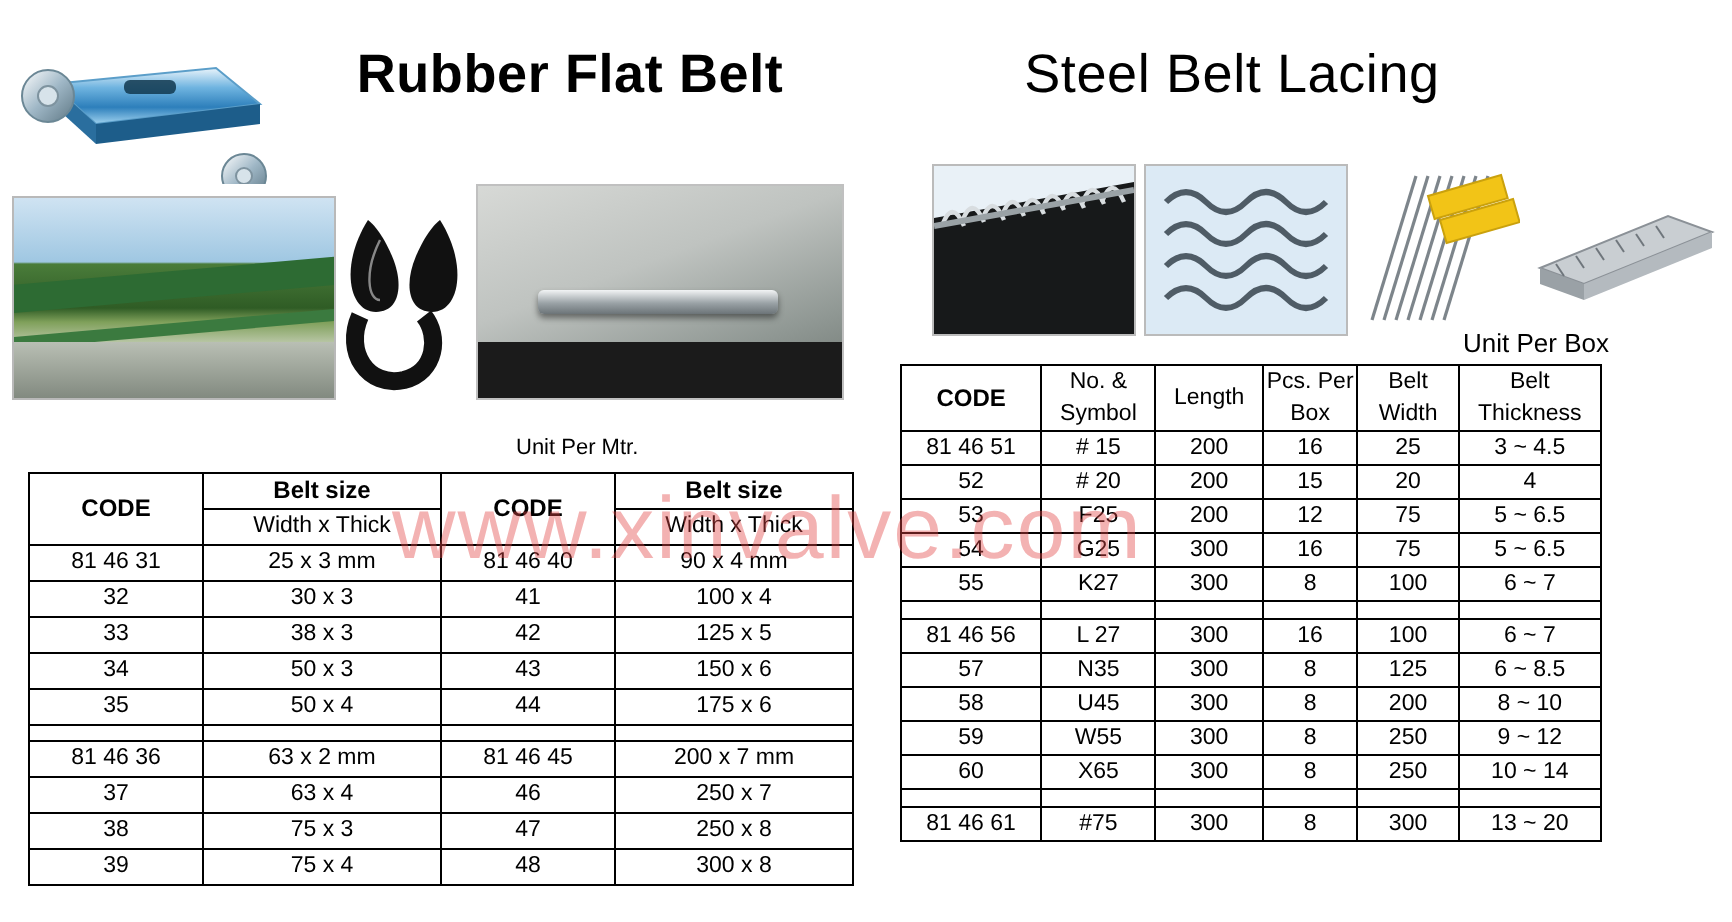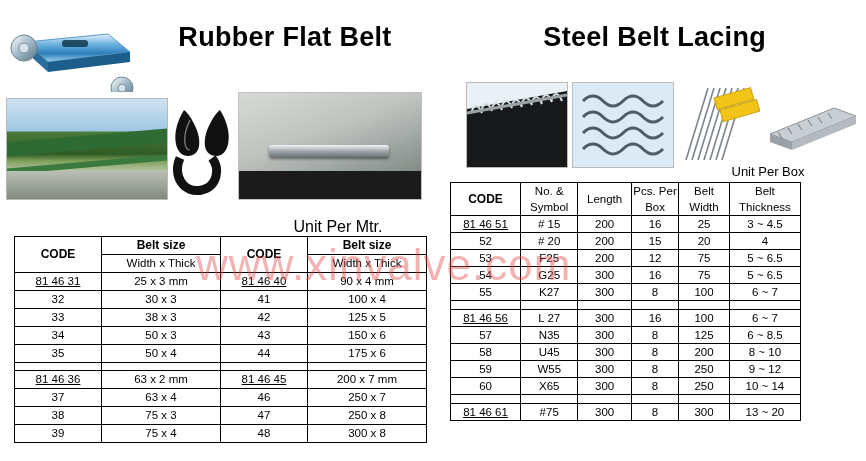--- a/index.html
+++ b/index.html
@@ -14,22 +14,22 @@
   .page{position:relative;width:801px;height:461px;}
 
   
   .title-left{
     position:absolute;left:150px;top:22px;width:270px;
     font-size:27px;font-weight:bold;letter-spacing:.3px;
     text-align:center;
   }
   .title-right{
     position:absolute;left:466px;top:22px;width:300px;
-    font-size:27px;font-weight:bold;letter-spacing:.3px;
-    text-align:right;
+    font-size:27px;font-weight:normal;letter-spacing:.3px;
+    text-align:center;
   }
 
   
   .belt-iso{
     position:absolute;left:4px;top:22px;width:136px;height:70px;
   }
   .img-conveyor{
     position:absolute;left:6px;top:98px;width:160px;height:100px;
     border:1px solid #b9b9b9;
     background:linear-gradient(180deg,#cfe3f2 0%, #9fc7e2 32%, #4a7c3a 33%, #2f5c25 55%, #7fa05a 62%, #d8dbcf 78%, #9aa39a 100%);
@@ -81,43 +81,43 @@
     position:absolute;left:678px;top:82px;width:82px;height:84px;
     background:#ffffff;overflow:hidden;
   }
   .img-lace4{
     position:absolute;left:764px;top:82px;width:96px;height:84px;
     background:#ffffff;overflow:hidden;
   }
 
   
   .unit-left{
-    position:absolute;left:258px;top:218px;width:160px;text-align:center;
-    font-size:16px;
+    position:absolute;left:258px;top:218px;width:160px;text-align:left;
+    font-size:11px;
   }
   .unit-right{
     position:absolute;left:688px;top:164px;width:160px;text-align:center;
     font-size:13px;
   }
 
   
   table{border-collapse:collapse;}
   .tbl{
     font-size:11.5px;
   }
   .tbl td,.tbl th{
     border:1px solid #000;
     text-align:center;
     padding:0;
     height:15px;
     line-height:15px;
     font-weight:normal;
   }
   .tbl .hdr{font-weight:bold;font-size:12px;}
-  .code-b{font-weight:bold;text-decoration:underline;}
+  .code-b{font-weight:bold;}
 
   
   .left-table{
     position:absolute;left:14px;top:236px;
   }
   .left-table td,.left-table th{height:17px;line-height:17px;}
   .lt-code{width:86px;}
   .lt-size{width:118px;}
   .lt-code2{width:86px;}
   .lt-size2{width:118px;}

